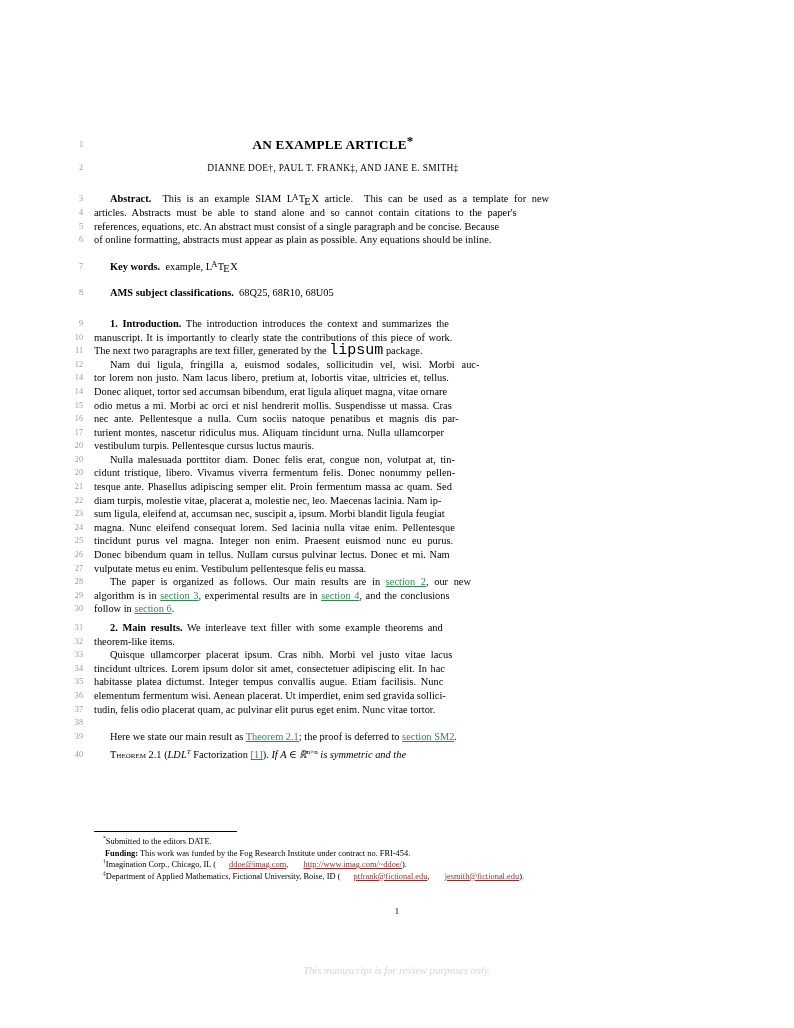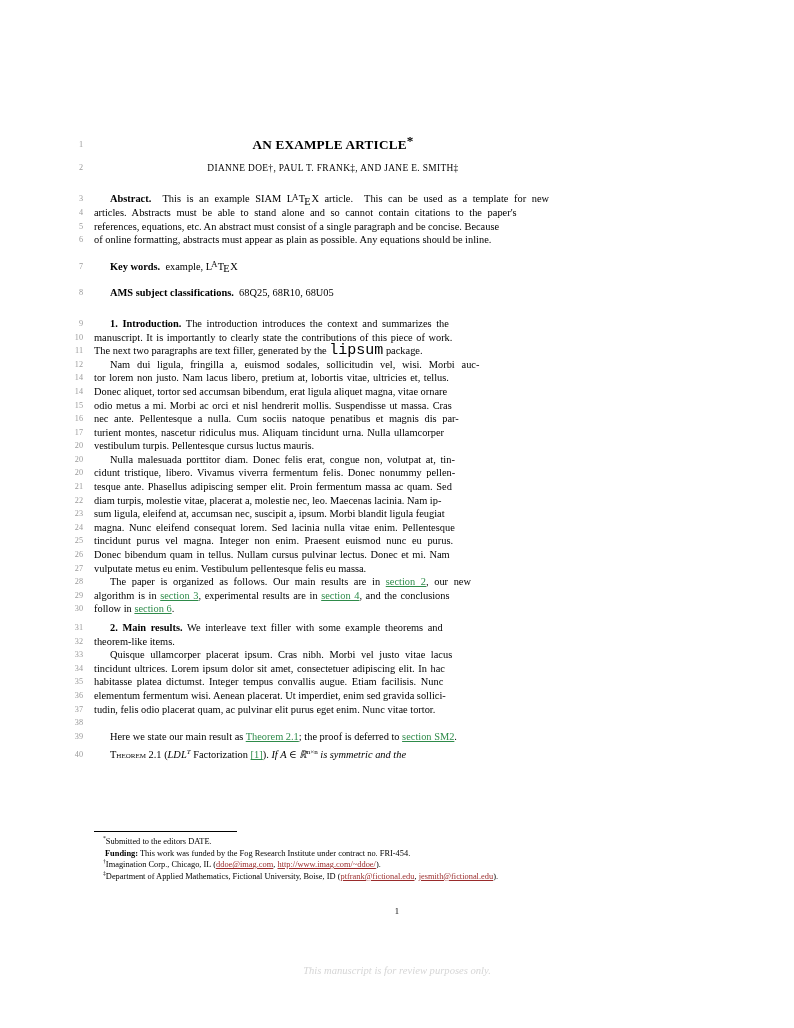--- a/index.html
+++ b/index.html
@@ -64,21 +64,21 @@
     letter-spacing: 0.35px;
     text-align: center;
   }
   .sc { font-variant: small-caps; }
 
   .bold { font-weight: bold; }
   .it { font-style: italic; }
   .mono { font-family: "Liberation Mono", "DejaVu Sans Mono", monospace; font-size: 15px; }
 
   .lnk { color: #2e8b4a; }
-  .lnk-red { color: #9a2b2b; }
+  .lnk-red { color: #9a2b2b; padding-left: 13px; }
 
   sup { font-size: 0.68em; vertical-align: super; line-height: 0; }
 
   .indent { display: inline-block; width: 16px; }
 
   
   .j0 { word-spacing: 0px; }
   .j1 { word-spacing: 1.0px; }
   .j2 { word-spacing: 2.0px; }
   .j3 { word-spacing: 3.0px; }

